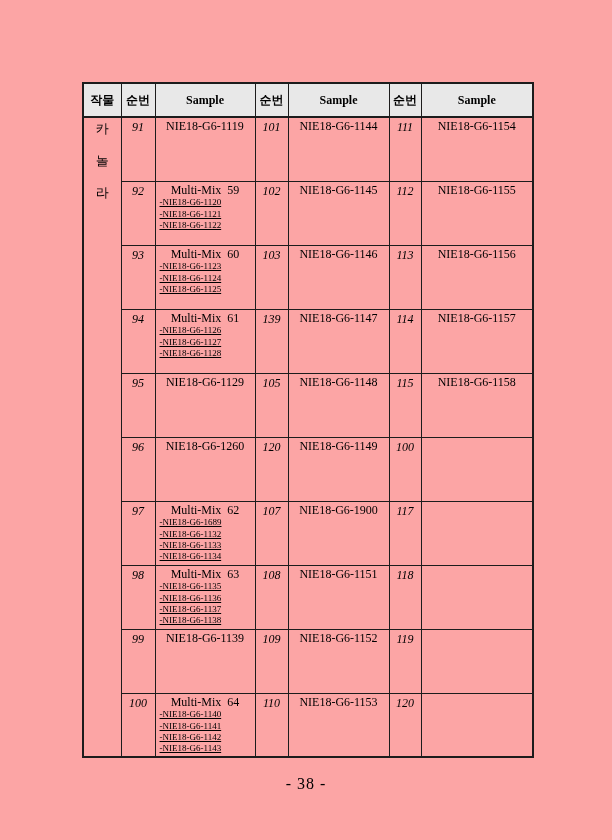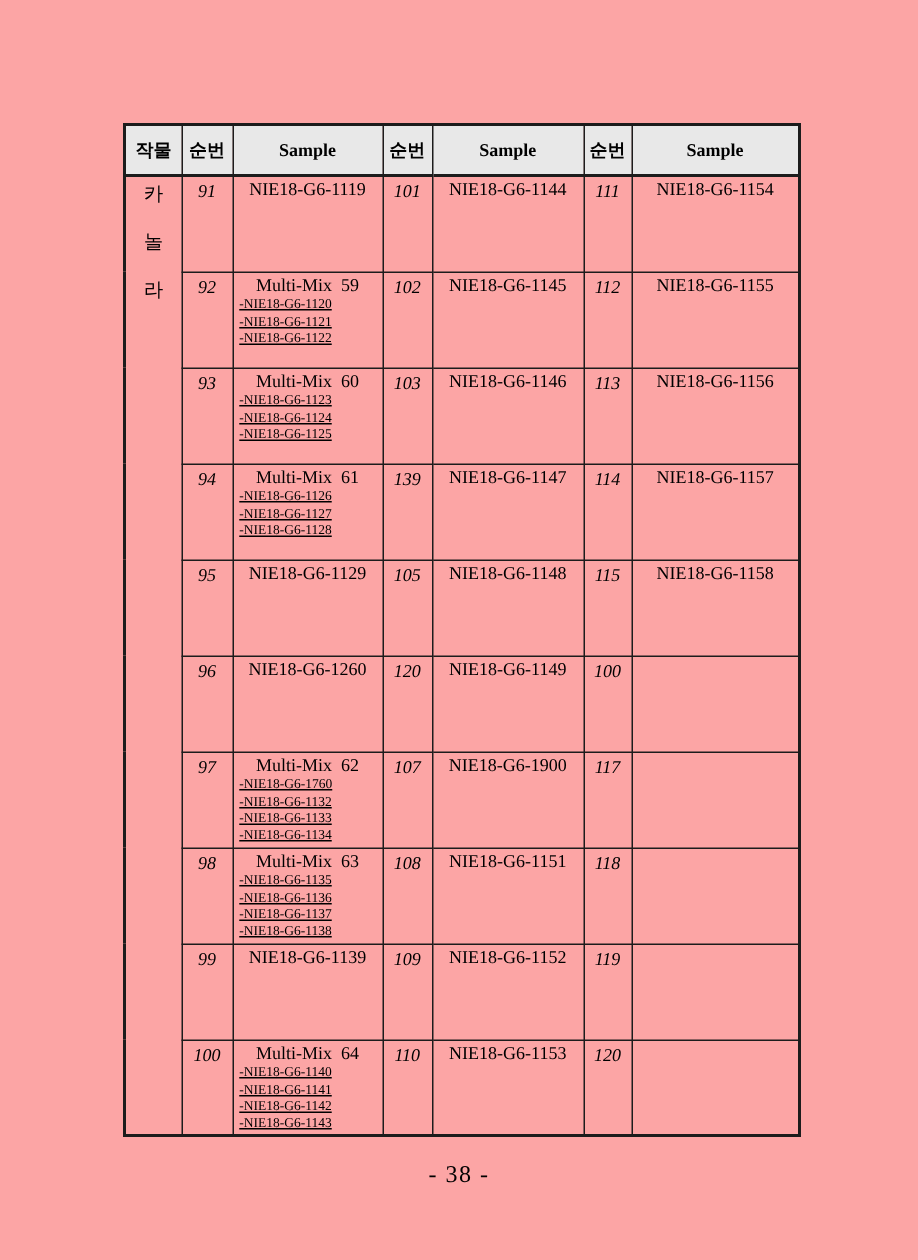--- a/index.html
+++ b/index.html
@@ -215,21 +215,21 @@
     <td class="sample">
       <div class="main"></div>
       <div class="subs"></div>
     </td>
   </tr>
         <tr>
     <td class="num">97</td>
     <td class="sample">
       <div class="main">Multi-Mix  62</div>
       <div class="subs">
-              <div class="sub">-NIE18-G6-1760</div>
+              <div class="sub">-NIE18-G6-1689</div>
               <div class="sub">-NIE18-G6-1132</div>
               <div class="sub">-NIE18-G6-1133</div>
               <div class="sub">-NIE18-G6-1134</div>
             </div>
     </td>
     <td class="num">107</td>
     <td class="sample">
       <div class="main">NIE18-G6-1900</div>
       <div class="subs"></div>
     </td>

